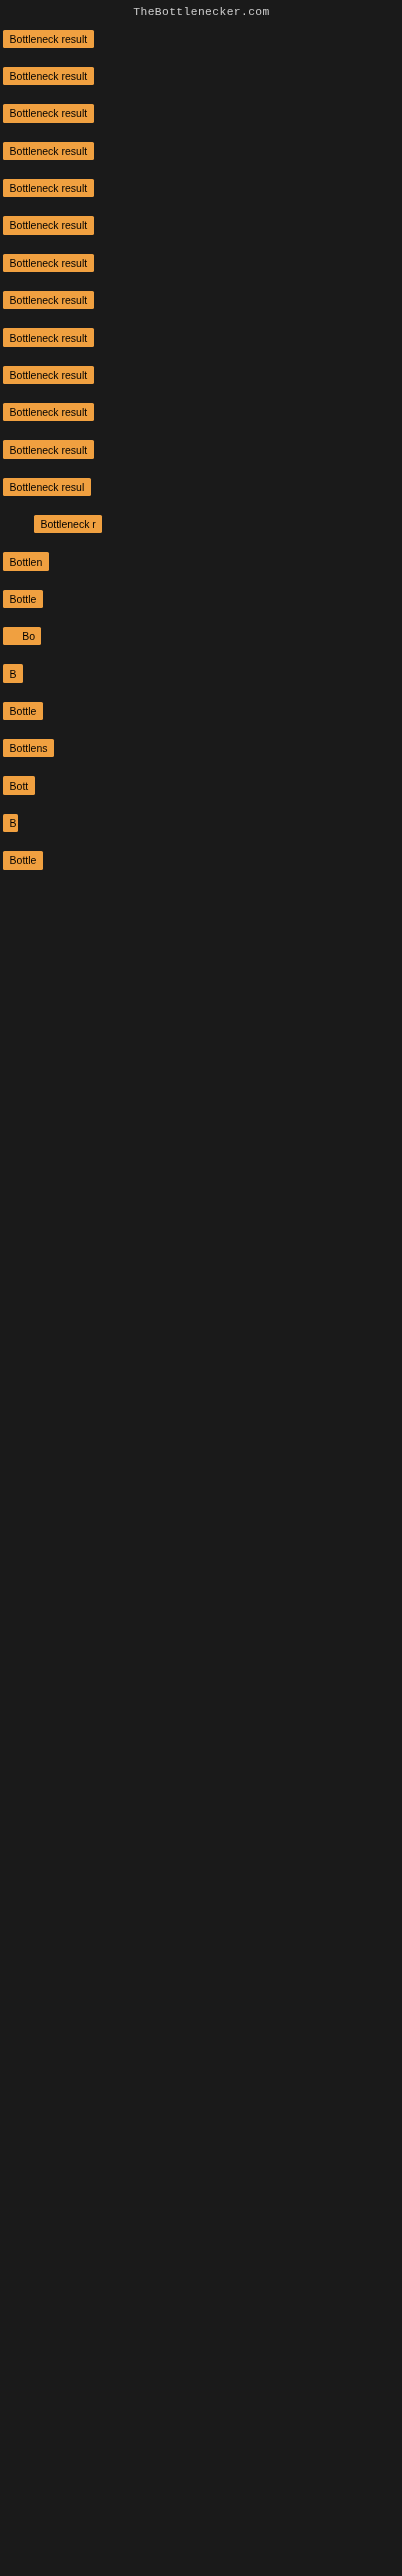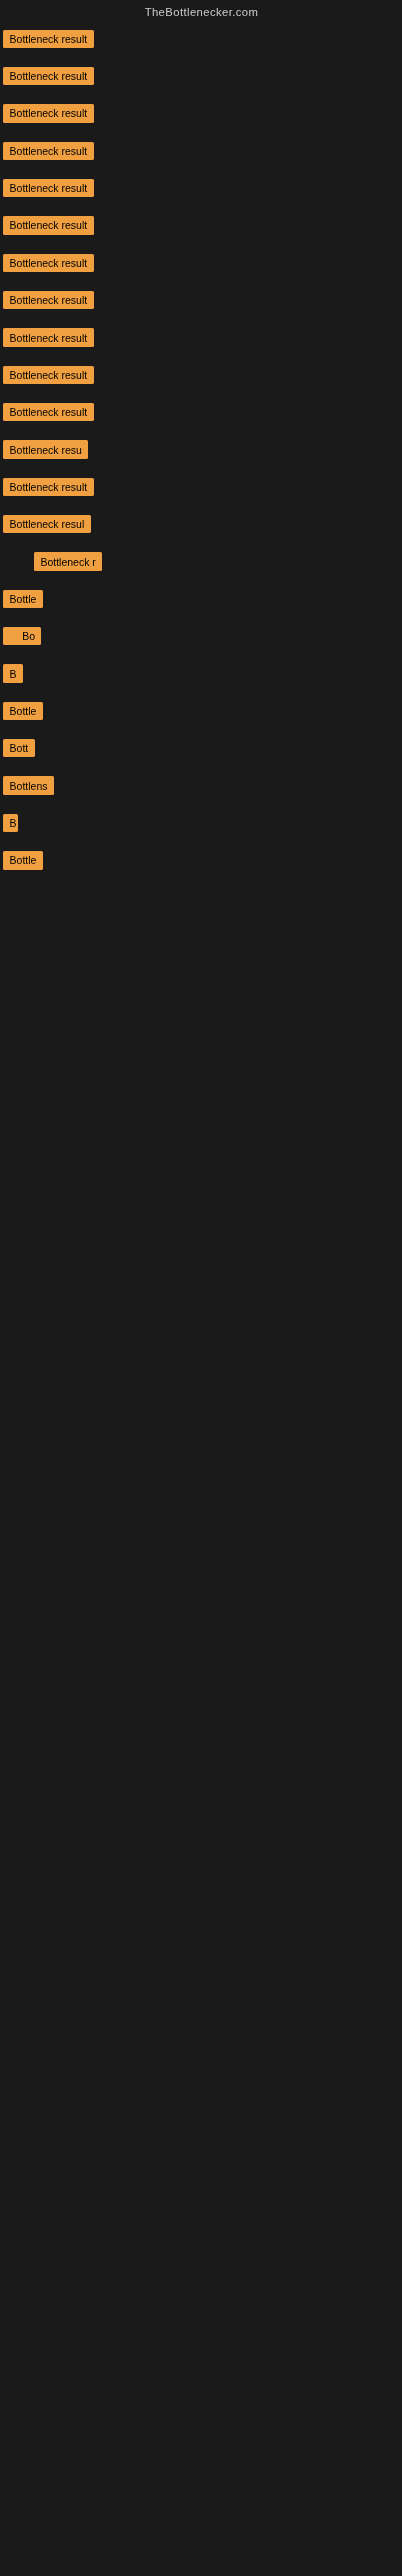--- a/index.html
+++ b/index.html
@@ -15,20 +15,21 @@
       font-family: Arial, sans-serif;
       position: relative;
     }
 
     .site-title {
       text-align: center;
       color: #cccccc;
       font-size: 11.3px;
       padding: 6.4px 0 3.2px 0;
       letter-spacing: 0.4px;
+      font-family: Liberation Mono, monospace;
     }
 
     .bottleneck-item {
       display: inline-block;
       background-color: #f0a040;
       color: #000000;
       font-size: 10.5px;
       font-weight: normal;
       padding: 3.2px 6.4px;
       margin: 4.8px 0 4.8px 3.2px;
@@ -80,26 +81,26 @@
     <div class="row row-2"><span class="bottleneck-item">Bottleneck result</span></div>
     <div class="row row-3"><span class="bottleneck-item">Bottleneck result</span></div>
     <div class="row row-4"><span class="bottleneck-item">Bottleneck result</span></div>
     <div class="row row-5"><span class="bottleneck-item">Bottleneck result</span></div>
     <div class="row row-6"><span class="bottleneck-item">Bottleneck result</span></div>
     <div class="row row-7"><span class="bottleneck-item">Bottleneck result</span></div>
     <div class="row row-8"><span class="bottleneck-item">Bottleneck result</span></div>
     <div class="row row-9"><span class="bottleneck-item">Bottleneck result</span></div>
     <div class="row row-10"><span class="bottleneck-item">Bottleneck result</span></div>
     <div class="row row-11"><span class="bottleneck-item">Bottleneck result</span></div>
-    <div class="row row-12"><span class="bottleneck-item">Bottleneck resu</span></div>
     <div class="row row-13"><span class="bottleneck-item">Bottleneck result</span></div>
     <div class="row row-14"><span class="bottleneck-item">Bottleneck resul</span></div>
     <div class="row row-15"><span class="bottleneck-item">Bottleneck r</span></div>
+    <div class="row row-16"><span class="bottleneck-item">Bottlen</span></div>
     <div class="row row-18"><span class="bottleneck-item">Bottle</span></div>
     <div class="row row-19"><span class="bottleneck-item">Bo</span></div>
     <div class="row row-20"><span class="bottleneck-item">B</span></div>
     <div class="row row-21"><span class="bottleneck-item">Bottle</span></div>
+    <div class="row row-23"><span class="bottleneck-item">Bottlens</span></div>
     <div class="row row-22"><span class="bottleneck-item">Bott</span></div>
-    <div class="row row-23"><span class="bottleneck-item">Bottlens</span></div>
     <div class="row row-24"><span class="bottleneck-item">B</span></div>
     <div class="row row-25"><span class="bottleneck-item">Bottle</span></div>
   </div>
 
 
 </body></html>

